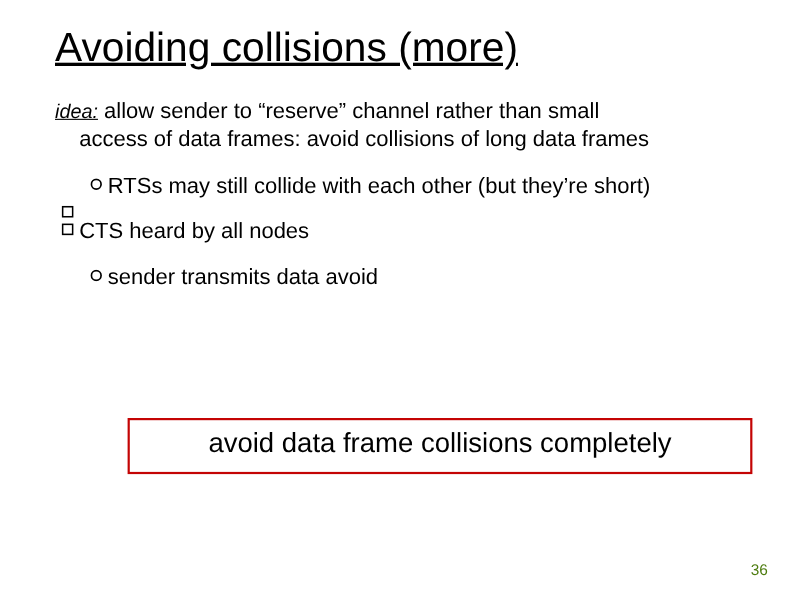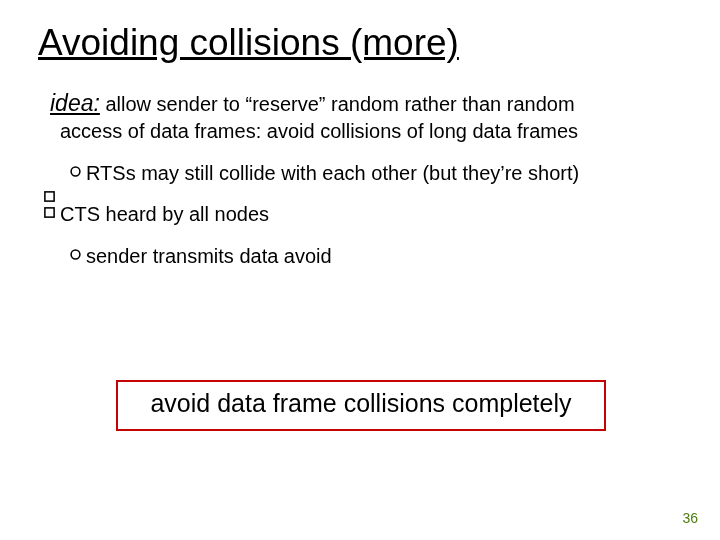--- a/index.html
+++ b/index.html
@@ -8,38 +8,37 @@
     height: 540px;
     background: #ffffff;
     font-family: "Trebuchet MS", "Comic Sans MS", "Verdana", sans-serif;
     color: #000;
     overflow: hidden;
   }
   .slide {
     position: relative;
     width: 720px;
     height: 540px;
-    padding: 22px 50px 0 38px;
+    padding: 22px 50px 0 50px;
   }
   .title {
     font-size: 37px;
     font-weight: 400;
     text-decoration: underline;
     margin-bottom: 26px;
     letter-spacing: 0px;
   }
   .idea-line {
     font-size: 20px;
     margin-bottom: 2px;
   }
   .idea-label {
-    font-size: 23px;
+    font-size: 18px;
     font-style: italic;
     text-decoration: underline;
-    margin-left: 12px;
   }
   .bullets {
     font-size: 20px;
     line-height: 1.28;
   }
   .bullets .row {
     display: flex;
     margin-top: 0px;
   }
   .bullets .indent0 { padding-left: 0px; }
@@ -54,21 +53,21 @@
   }
   .bullet-icon.sq svg { width: 11px; height: 11px; }
   .bullet-icon.circ svg { width: 11px; height: 11px; }
   .continuation {
     padding-left: 22px;
   }
   .boxed {
     position: absolute;
     left: 116px;
     top: 380px;
-    width: 490px;
+    width: 568px;
     border: 2.5px solid #c40404;
     padding: 7px 12px 10px 12px;
     text-align: center;
     font-size: 25px;
     line-height: 1.18;
   }
   .pagenum {
     position: absolute;
     right: 22px;
     bottom: 14px;
@@ -78,21 +77,21 @@
   .em-italic { font-style: italic; }
 </style>
 </head>
 <body>
 
 <div class="slide">
 
   <div class="title">Avoiding collisions (more)</div>
 
   <div class="idea-line">
-    <span class="idea-label">idea:</span><span> allow sender to “reserve” random rather than random</span>
+    <span class="idea-label">idea:</span><span> allow sender to “reserve” channel rather than small</span>
   </div>
   <div class="bullets">
     <div class="continuation">access of data frames: avoid  collisions of long  data frames</div>
 
 
     <div class="row indent1">
       <span class="bullet-icon circ">
         <svg viewBox="0 0 10 10">
             <circle cx="5" cy="5" r="4" fill="none" stroke="#000" stroke-width="1.4"></circle>
           </svg>

